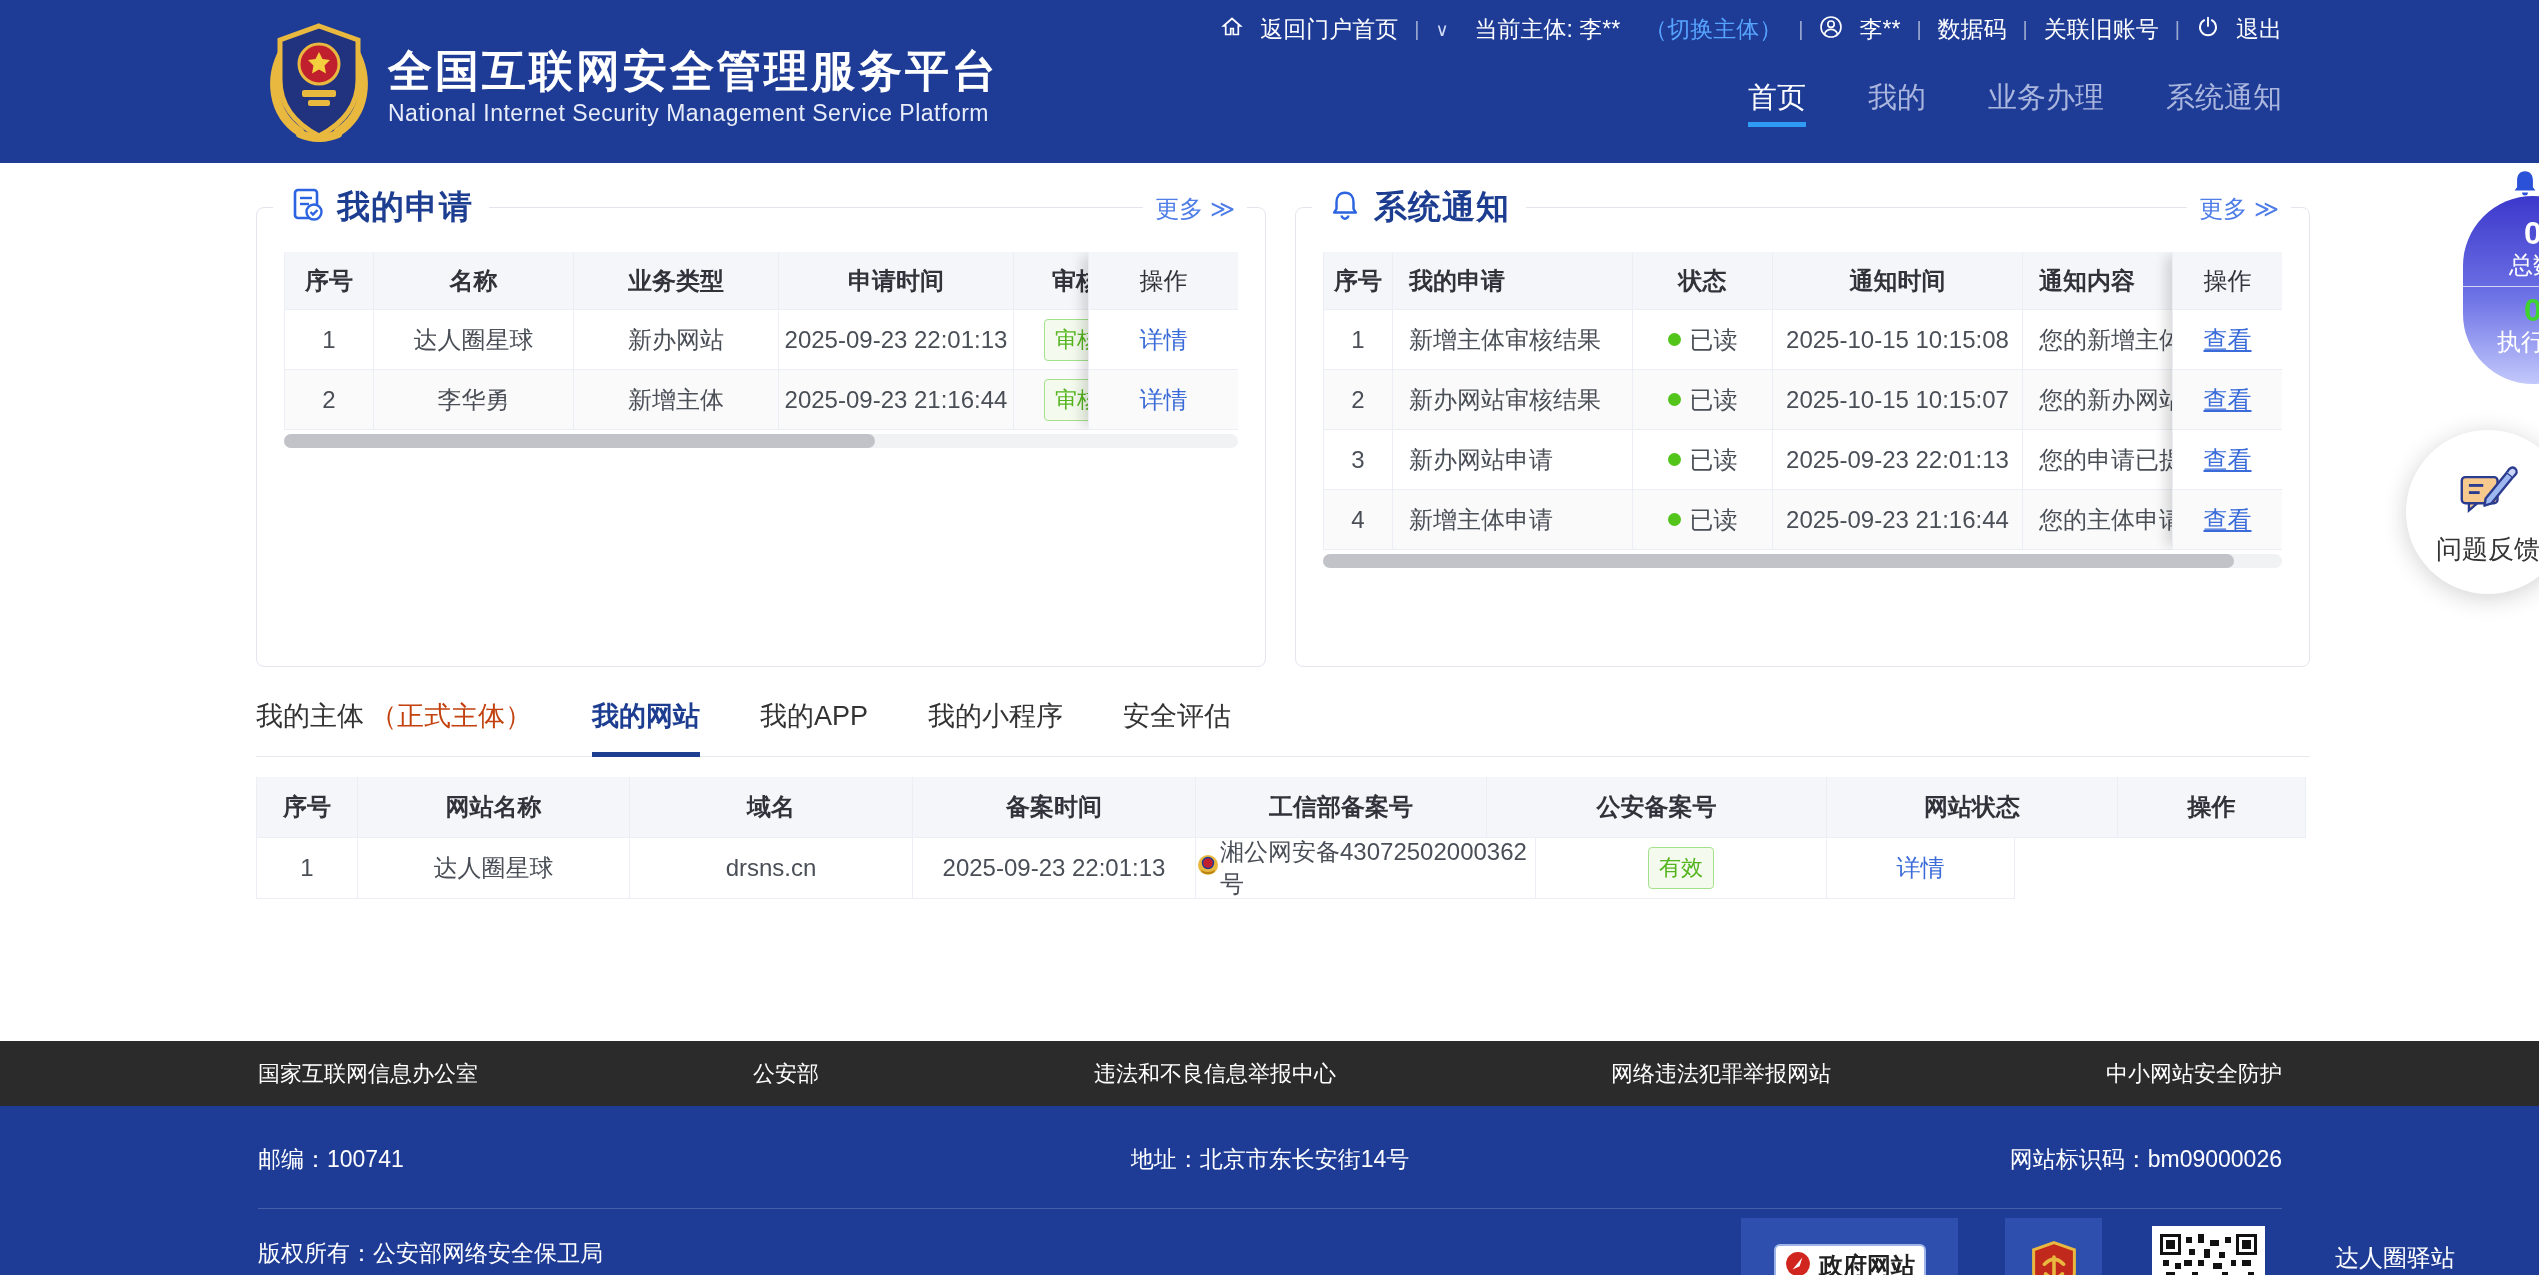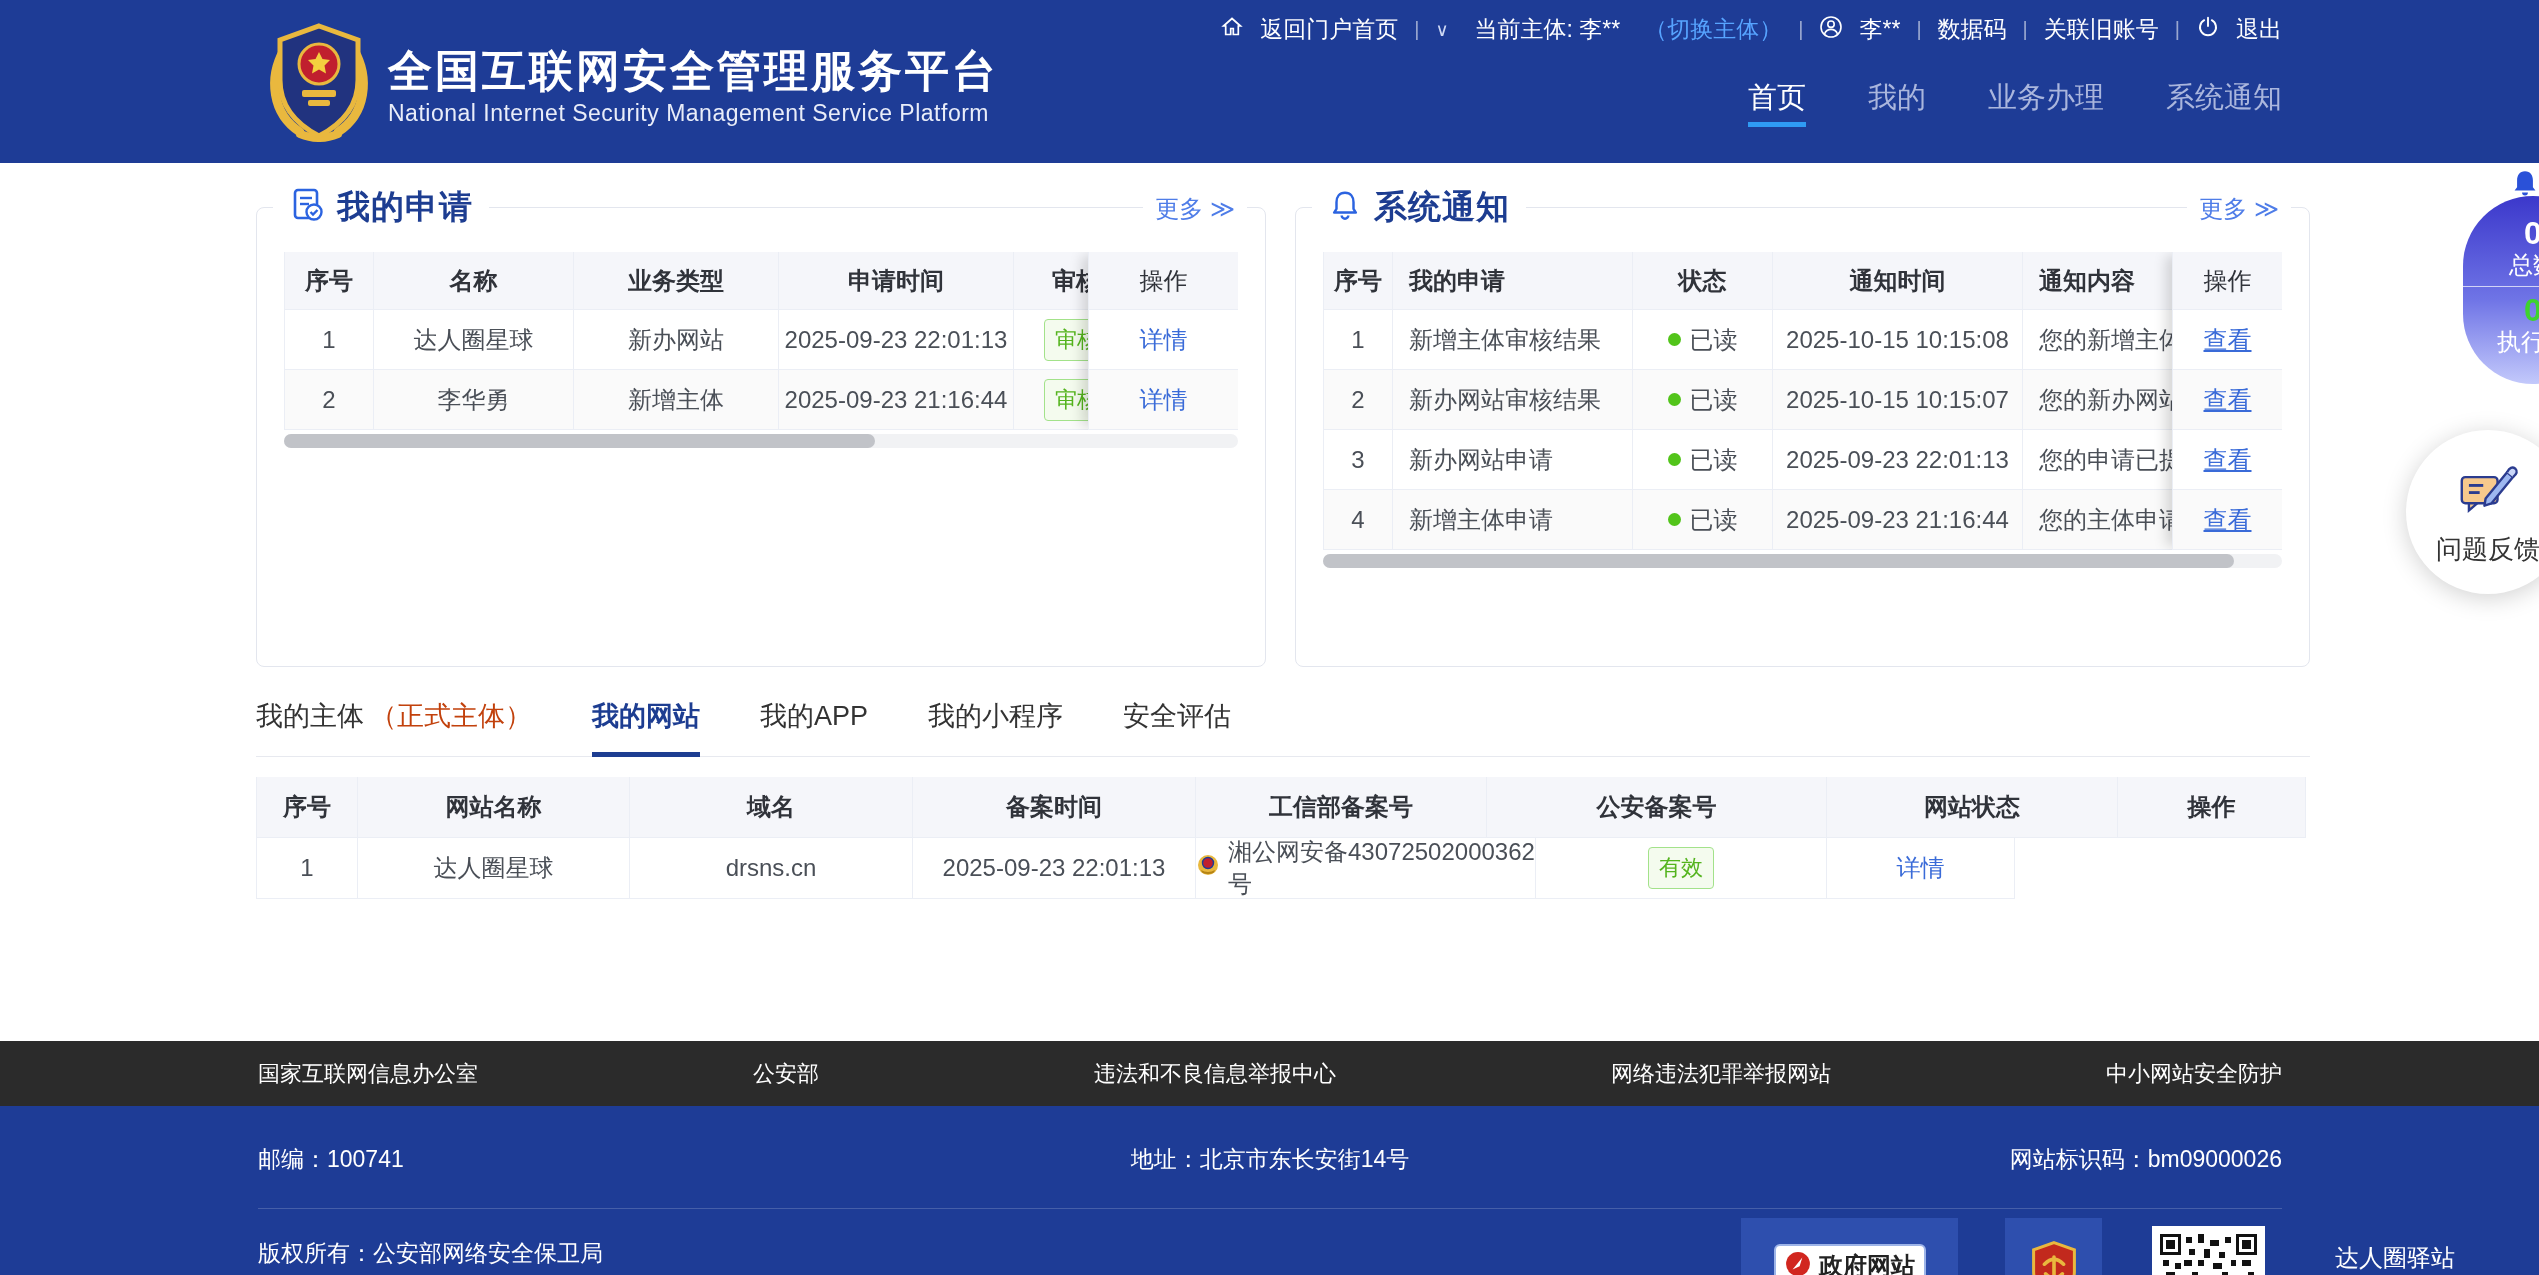--- a/index.html
+++ b/index.html
@@ -64,21 +64,21 @@
   .tabs { position:absolute; left:256px; top:698px; width:2054px; border-bottom:1px solid #e7e9ef; display:flex; gap:60px; font-size:27px; }
   .tab { padding-bottom:18px; color:#333; cursor:pointer; display:flex; gap:6px; }
   .tab .suffix { color:#c2410c; }
   .tab.active { color:#1d3d91; font-weight:bold; border-bottom:5px solid #1d3d91; margin-bottom:-1px; }
 
   
   .site-table { position:absolute; left:256px; top:777px; width:2054px; }
   .site-table .tr > div { border-left:none; }
   .site-table .th, .site-table .td { height:61px; }
   .site-table .tr > div:first-child { border-left:1px solid #ebeef5; }
-  .police-cell { gap:8px; }
+  .police-cell { }
 
   
   .dark-band { position:absolute; left:0; top:1041px; width:2539px; height:65px; background:#2b2b2b; }
   .dark-band-inner { position:absolute; left:258px; top:0; width:2024px; height:65px; display:flex; align-items:center; justify-content:space-between; }
   .dark-link { color:#fff; font-size:22px; cursor:pointer; }
 
   .blue-footer { position:absolute; left:0; top:1106px; width:2539px; height:169px; background:#1e3c96; overflow:hidden; }
   .bf-row1 { position:absolute; left:258px; top:38px; width:2024px; color:#fff; font-size:23px; }
   .bf-post { position:absolute; left:0; top:0; }
   .bf-addr { position:absolute; left:50%; top:0; transform:translateX(-50%); }

